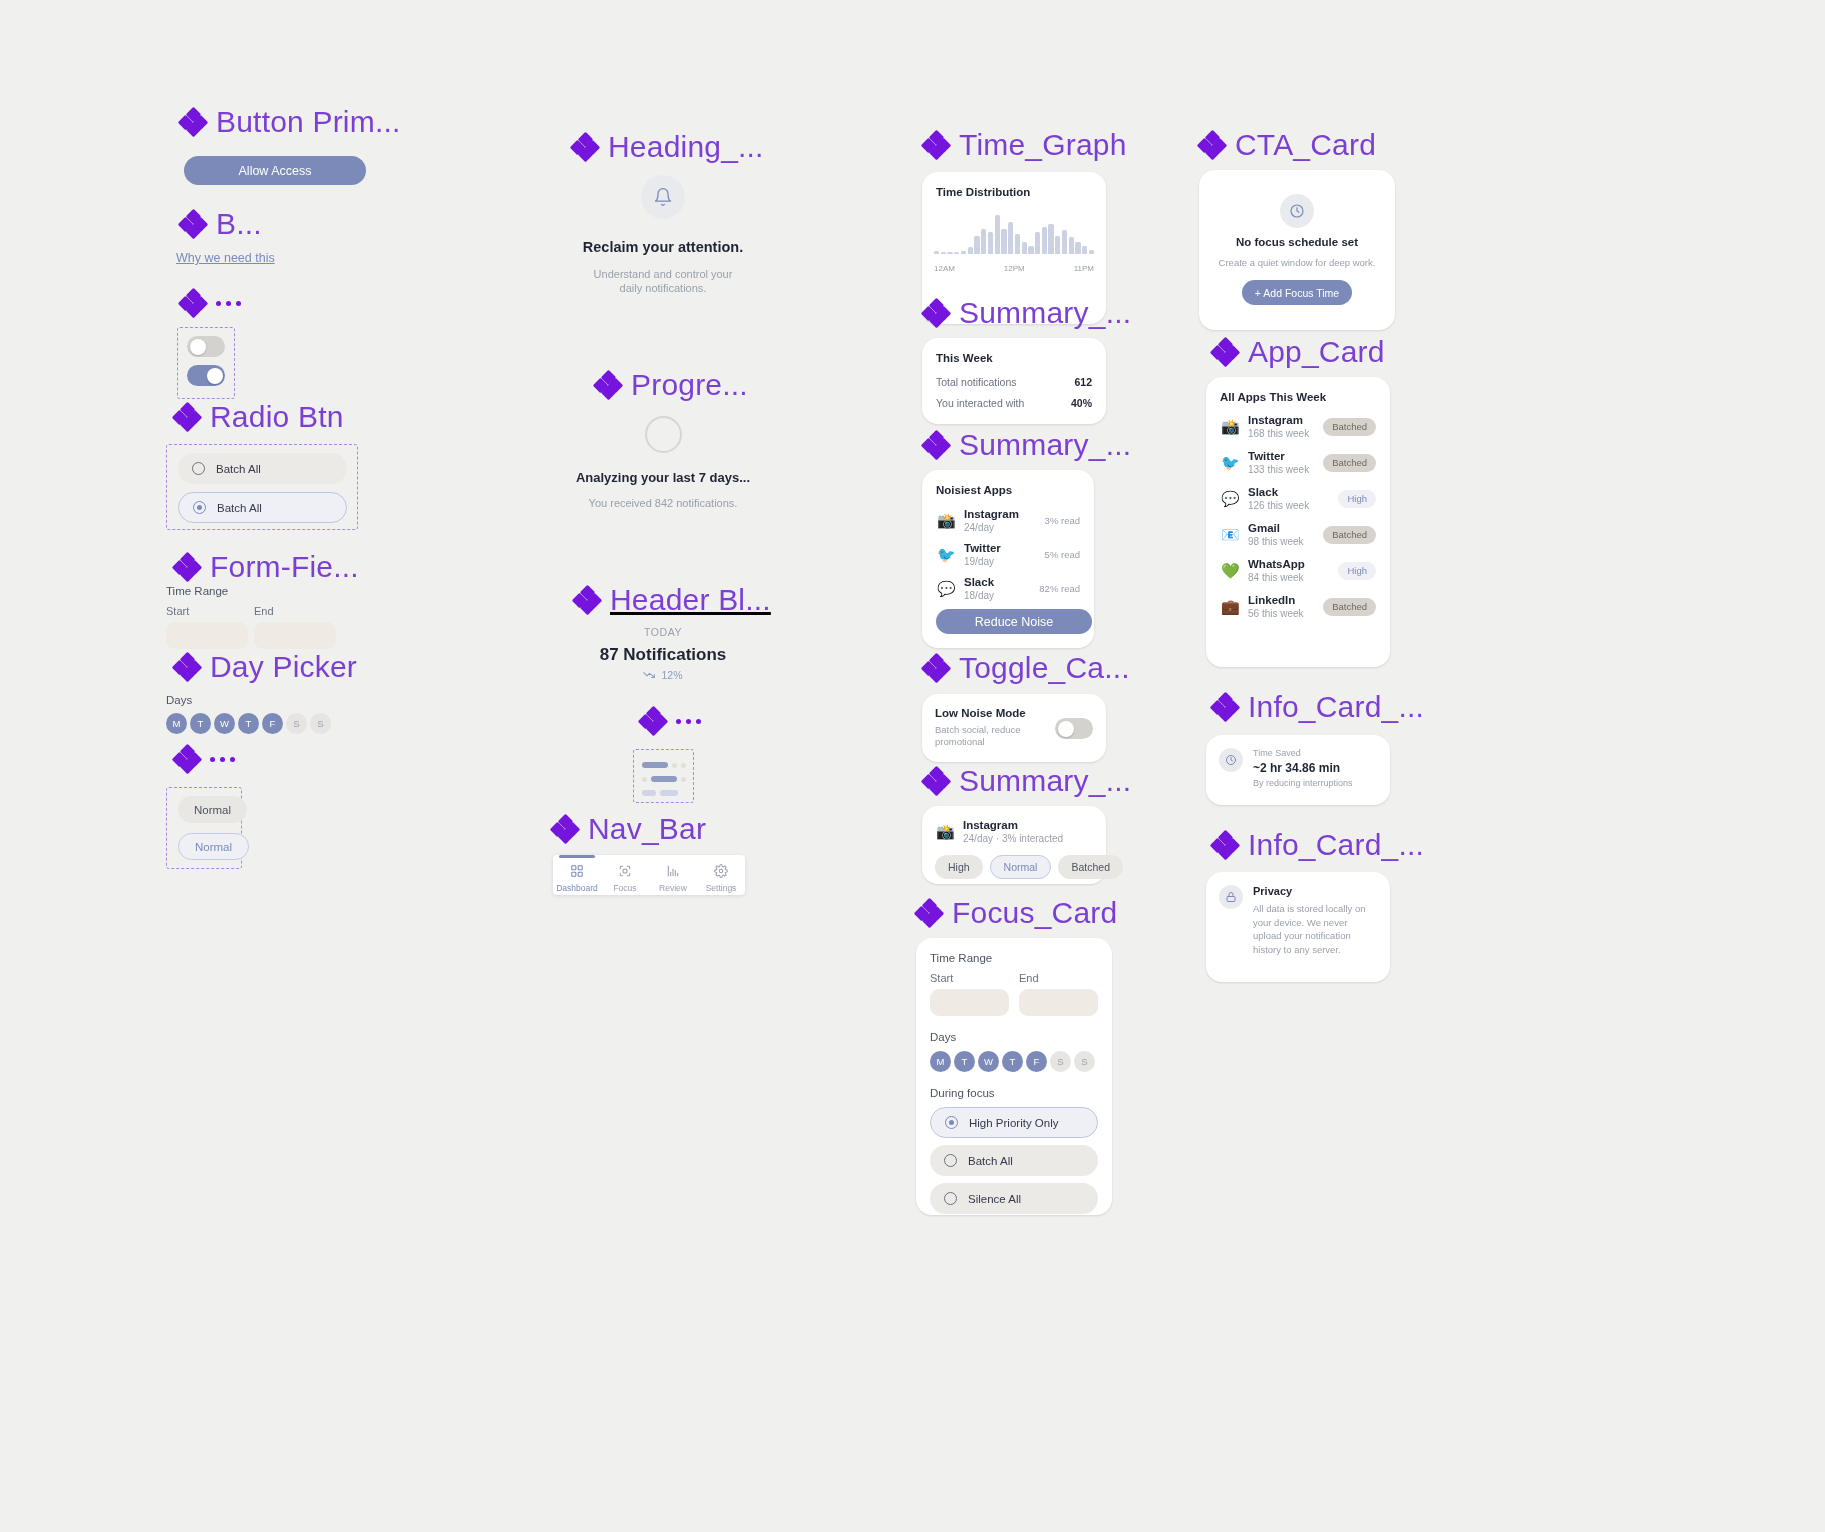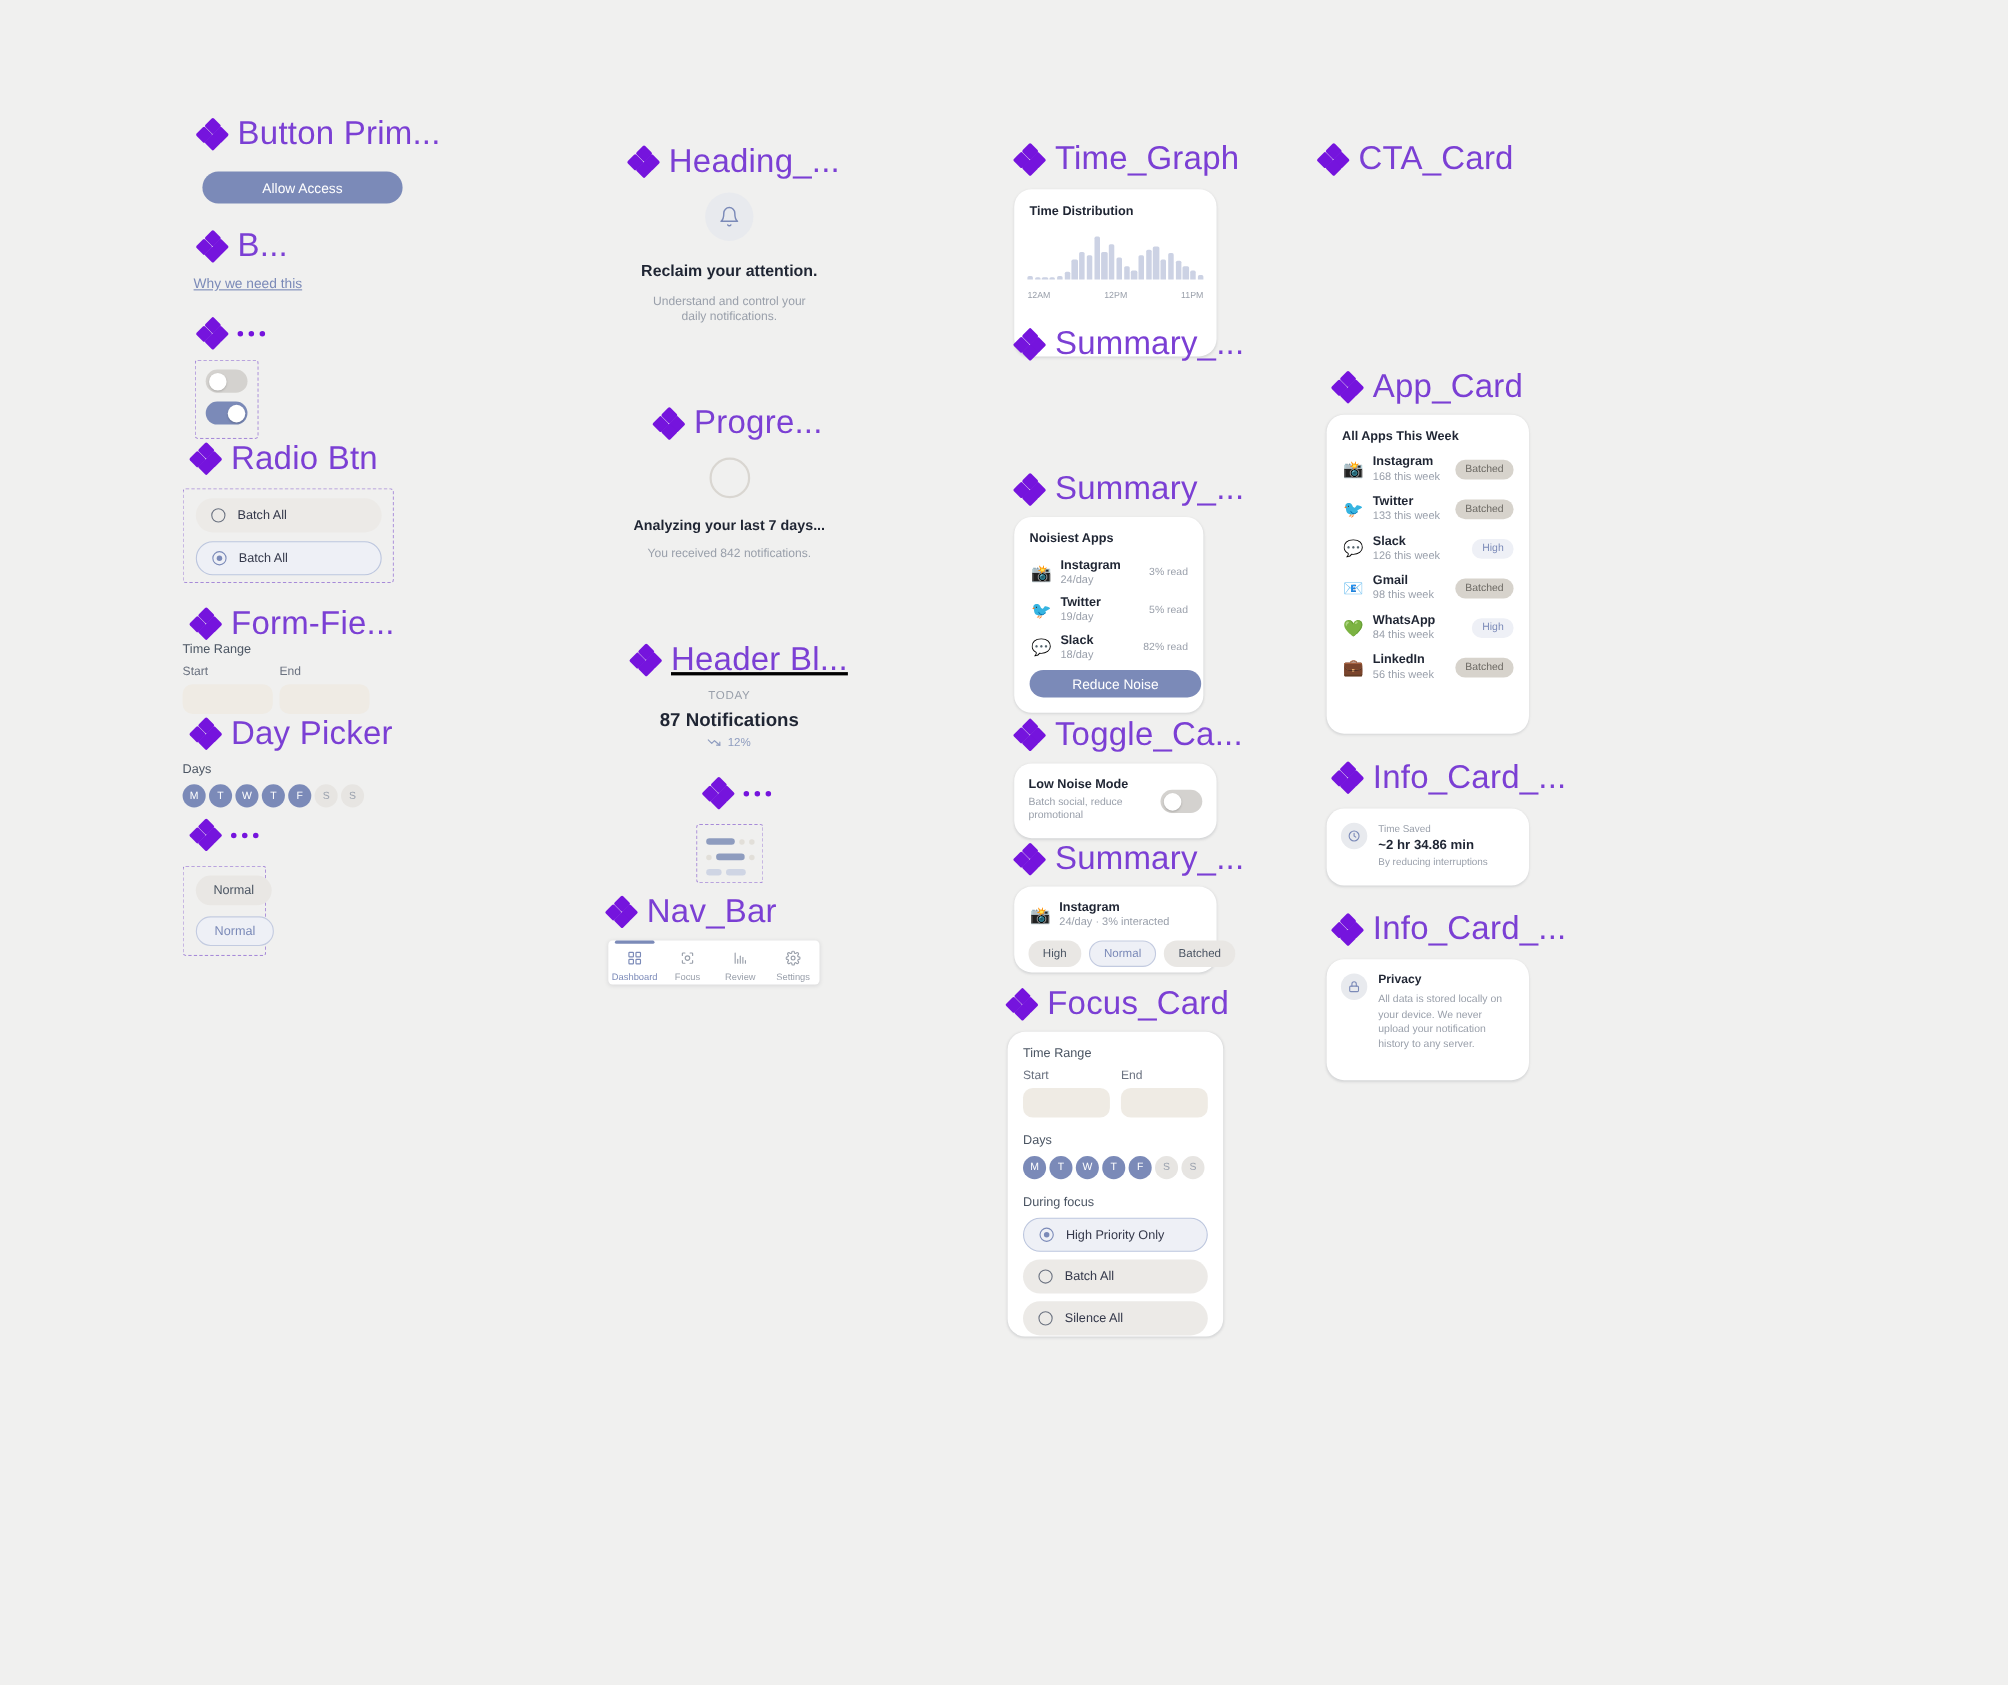--- a/index.html
+++ b/index.html
@@ -401,20 +401,31 @@
   <div class="comp-label" style="left:923px; top:296px;">
     <span class="diamond-icon">
         <i class="d1"></i>
         <i class="d2"></i>
         <i class="d3"></i>
         <i class="d4"></i>
       </span>
     <span class="lbl-text">Summary_...</span>
   </div>
 
+  <div class="card" style="left:922px; top:338px; width:184px; height:86px; padding:14px;">
+    <div style="font-size:11.5px; font-weight:bold; color:#1f2533;">This Week</div>
+    <div style="display:flex; justify-content:space-between; margin-top:12px; font-size:10.5px;">
+      <span style="color:#6b7280;">Total notifications</span>
+      <span style="color:#1f2533; font-weight:bold;">612</span>
+    </div>
+    <div style="display:flex; justify-content:space-between; margin-top:9px; font-size:10.5px;">
+      <span style="color:#6b7280;">You interacted with</span>
+      <span style="color:#1f2533; font-weight:bold;">40%</span>
+    </div>
+  </div>
 
   <div class="comp-label" style="left:923px; top:428px;">
     <span class="diamond-icon">
         <i class="d1"></i>
         <i class="d2"></i>
         <i class="d3"></i>
         <i class="d4"></i>
       </span>
     <span class="lbl-text">Summary_...</span>
   </div>
@@ -542,20 +553,31 @@
   <div class="comp-label" style="left:1199px; top:128px;">
     <span class="diamond-icon">
         <i class="d1"></i>
         <i class="d2"></i>
         <i class="d3"></i>
         <i class="d4"></i>
       </span>
     <span class="lbl-text">CTA_Card</span>
   </div>
 
+  <div class="card" style="left:1199px; top:170px; width:196px; height:160px;">
+    <div class="circle-icon" style="position:absolute; left:50%; transform:translateX(-50%); top:24px; width:34px; height:34px;">
+      <svg width="16" height="16" viewBox="0 0 24 24" fill="none" stroke="#7b8ab8" stroke-width="1.8" stroke-linecap="round">
+          <circle cx="12" cy="12" r="9"></circle>
+          <path d="M12 7v5l3 2"></path>
+        </svg>
+    </div>
+    <div class="center" style="position:absolute; top:66px; width:100%; font-size:11.5px; font-weight:bold; color:#1f2533;">No focus schedule set</div>
+    <div class="center" style="position:absolute; top:87px; width:100%; font-size:9.5px; color:#9aa0ab;">Create a quiet window for deep work.</div>
+    <button class="btn-primary" style="left:50%; transform:translateX(-50%); top:110px; width:110px; height:25px; font-size:10.5px;">+  Add Focus Time</button>
+  </div>
 
   <div class="comp-label" style="left:1212px; top:335px;">
     <span class="diamond-icon">
         <i class="d1"></i>
         <i class="d2"></i>
         <i class="d3"></i>
         <i class="d4"></i>
       </span>
     <span class="lbl-text">App_Card</span>
   </div>

